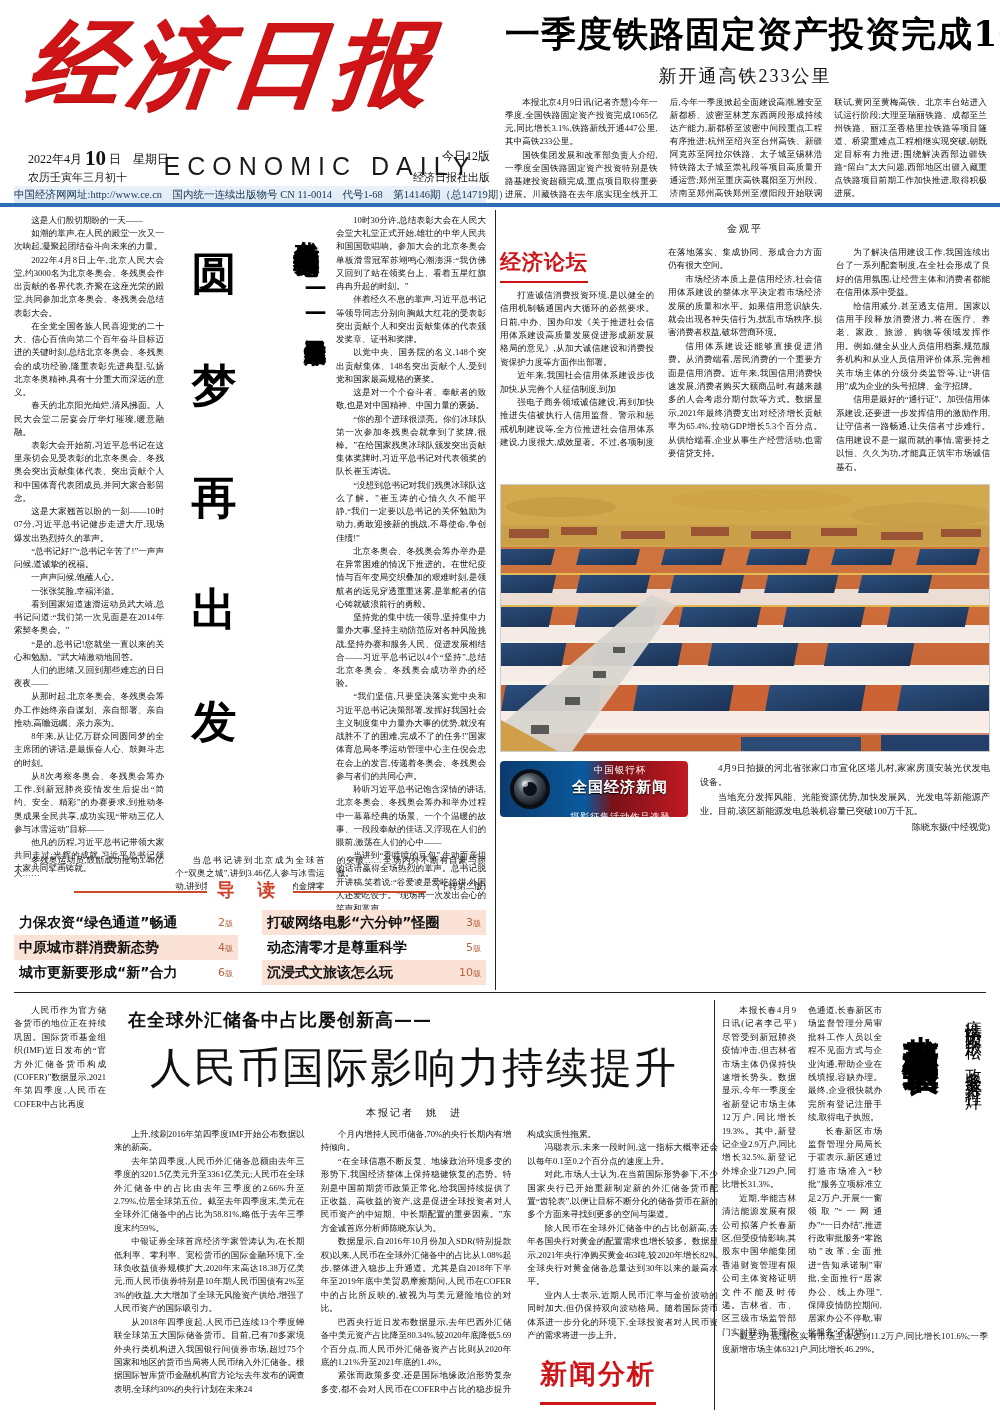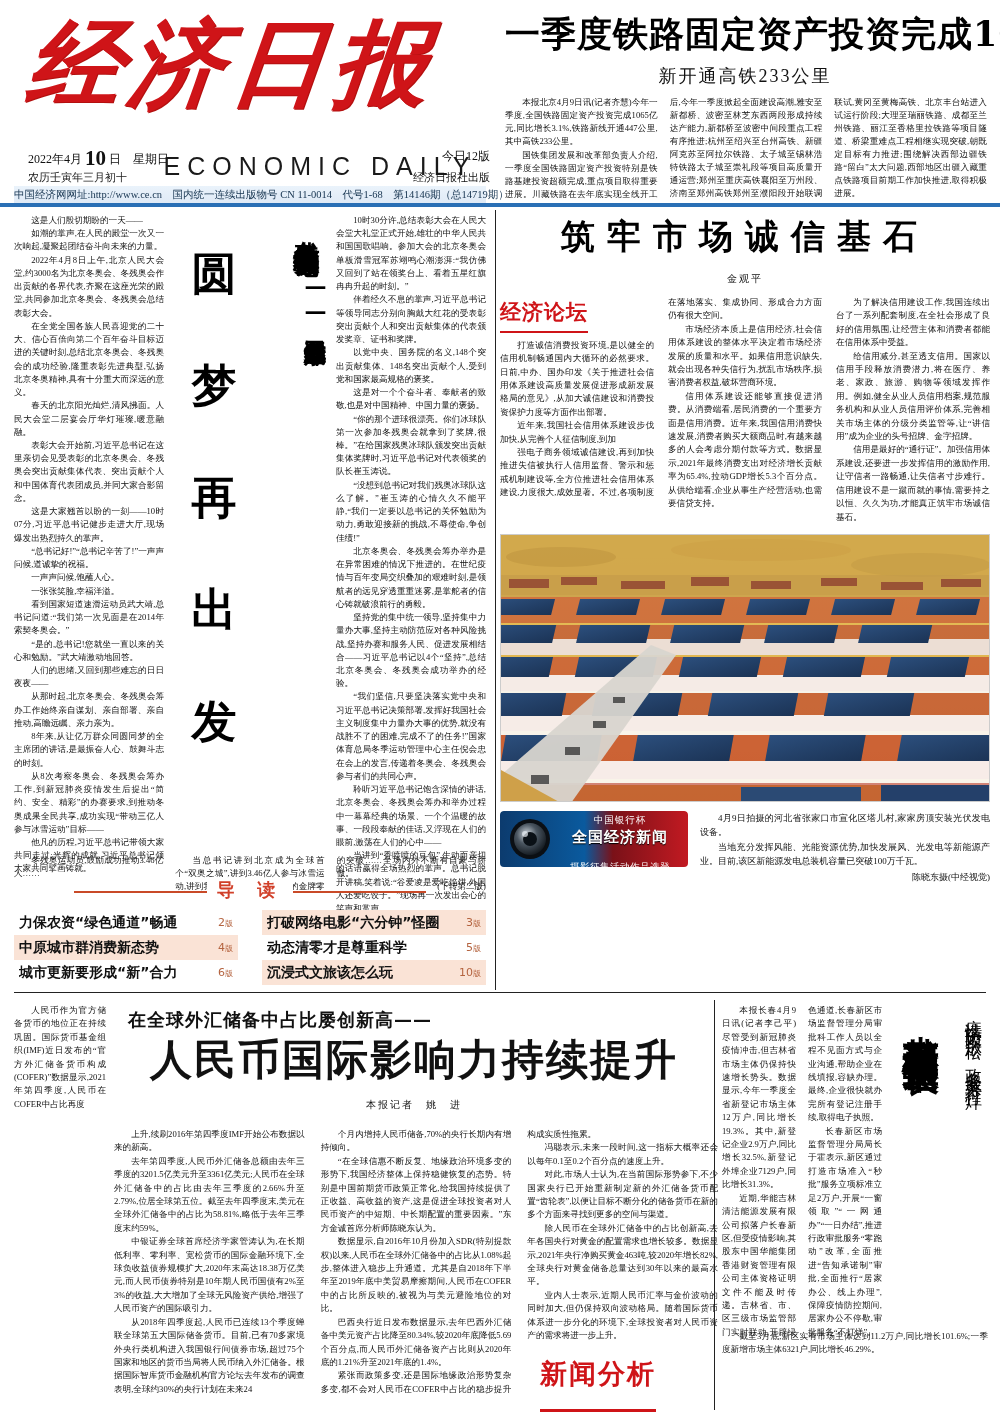--- a/index.html
+++ b/index.html
@@ -131,30 +131,30 @@
 
   .hdiv{position:absolute;left:14px;width:972px;height:1px;background:#222;}
 
   
   .bottom{position:absolute;left:0;top:1000px;width:1000px;height:416px;}
   .bl{position:absolute;left:14px;top:0;width:700px;height:412px;}
   .bl-c0{position:absolute;left:0;top:4px;width:92px;font-size:8.6px;line-height:1.56;text-align:justify;}
   .bl-c0 p{margin:0;text-indent:2em;}
   .bl-head{position:absolute;left:100px;top:8px;width:600px;text-align:center;}
   .bl-kicker{font-family:"DejaVu Serif",serif;font-weight:bold;font-size:18px;letter-spacing:1px;text-align:left;padding-left:14px;}
-  .bl-title{font-family:"DejaVu Sans","Liberation Sans",sans-serif;font-weight:bold;
-    font-size:42px;letter-spacing:2px;white-space:nowrap;}
+  .bl-title{font-family:"DejaVu Sans","Liberation Sans",sans-serif;font-weight:normal;
+    font-size:42px;letter-spacing:2px;margin-top:8px;white-space:nowrap;}
   .bl-author{font-size:10px;margin-top:10px;letter-spacing:2px;}
   .bl-cols{position:absolute;left:100px;top:128px;width:604px;height:280px;
     column-count:3;column-gap:16px;font-size:8.6px;line-height:1.56;text-align:justify;}
   .bl-cols p{margin:0;text-indent:2em;}
   .news-analysis{
     position:absolute;left:540px;top:1356px;
     font-family:"DejaVu Sans","Liberation Sans",sans-serif;font-weight:bold;
-    font-size:27px;color:#cf1418;letter-spacing:2px;border-bottom:3px solid #cf1418;padding-bottom:17px;
+    font-size:27px;color:#cf1418;letter-spacing:2px;border-bottom:3px solid #cf1418;padding-bottom:10px;
   }
 
   .br{position:absolute;left:722px;top:0;width:266px;height:412px;}
   .br-cols{position:absolute;left:0;top:4px;width:160px;
     column-count:2;column-gap:12px;font-size:8.6px;line-height:1.56;text-align:justify;}
   .br-cols p{margin:0;text-indent:2em;}
   .br-vtitle{
     position:absolute;left:168px;top:6px;height:380px;width:58px;
     writing-mode:vertical-rl;text-orientation:upright;
     font-family:"DejaVu Sans","Liberation Sans",sans-serif;font-weight:bold;
@@ -293,23 +293,20 @@
           </div>
           <div class="dd-row alt">
             <span class="txt">沉浸式文旅该怎么玩</span>
             <span class="pg"><span>10</span><i>版</i></span>
           </div>
         </div>
       </div>
     </div>
 
     <div class="right-block">
-      <div class="rb-head">
-        <h2>筑牢市场诚信基石</h2>
-      </div>
       <div class="rb-author">金观平</div>
 
       <div class="rb-cols">
         <div class="forum-badge">经济论坛</div>
         <p>打造诚信消费投资环境,是以健全的信用机制畅通国内大循环的必然要求。日前,中办、国办印发《关于推进社会信用体系建设高质量发展促进形成新发展格局的意见》,从加大诚信建设和消费投资保护力度等方面作出部署。</p>
         <p>近年来,我国社会信用体系建设步伐加快,从完善个人征信制度,到加</p>
         <p>强电子商务领域诚信建设,再到加快推进失信被执行人信用监督、警示和惩戒机制建设等,全方位推进社会信用体系建设,力度很大,成效显著。不过,各项制度在落地落实、集成协同、形成合力方面仍有很大空间。</p>
         <p>市场经济本质上是信用经济,社会信用体系建设的整体水平决定着市场经济发展的质量和水平。如果信用意识缺失,就会出现各种失信行为,扰乱市场秩序,损害消费者权益,破坏营商环境。</p>
         <p>信用体系建设还能够直接促进消费。从消费端看,居民消费的一个重要方面是信用消费。近年来,我国信用消费快速发展,消费者购买大额商品时,有越来越多的人会考虑分期付款等方式。数据显示,2021年最终消费支出对经济增长贡献率为65.4%,拉动GDP增长5.3个百分点。从供给端看,企业从事生产经营活动,也需要信贷支持。</p>
         <p>为了解决信用建设工作,我国连续出台了一系列配套制度,在全社会形成了良好的信用氛围,让经营主体和消费者都能在信用体系中受益。</p>

